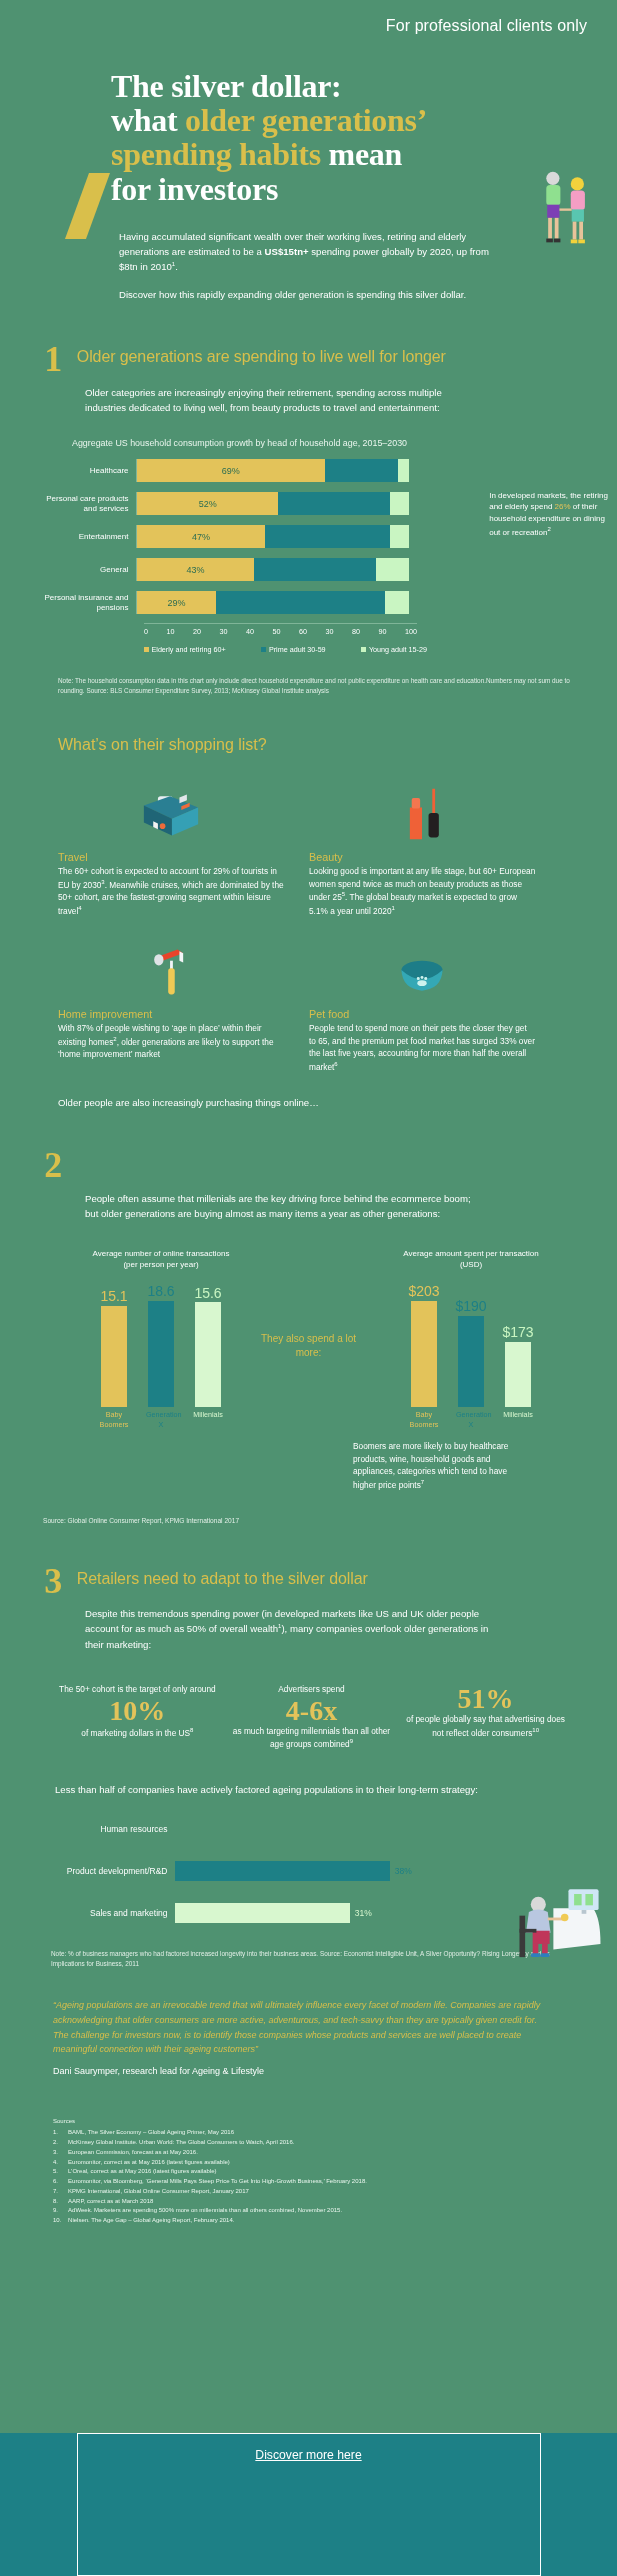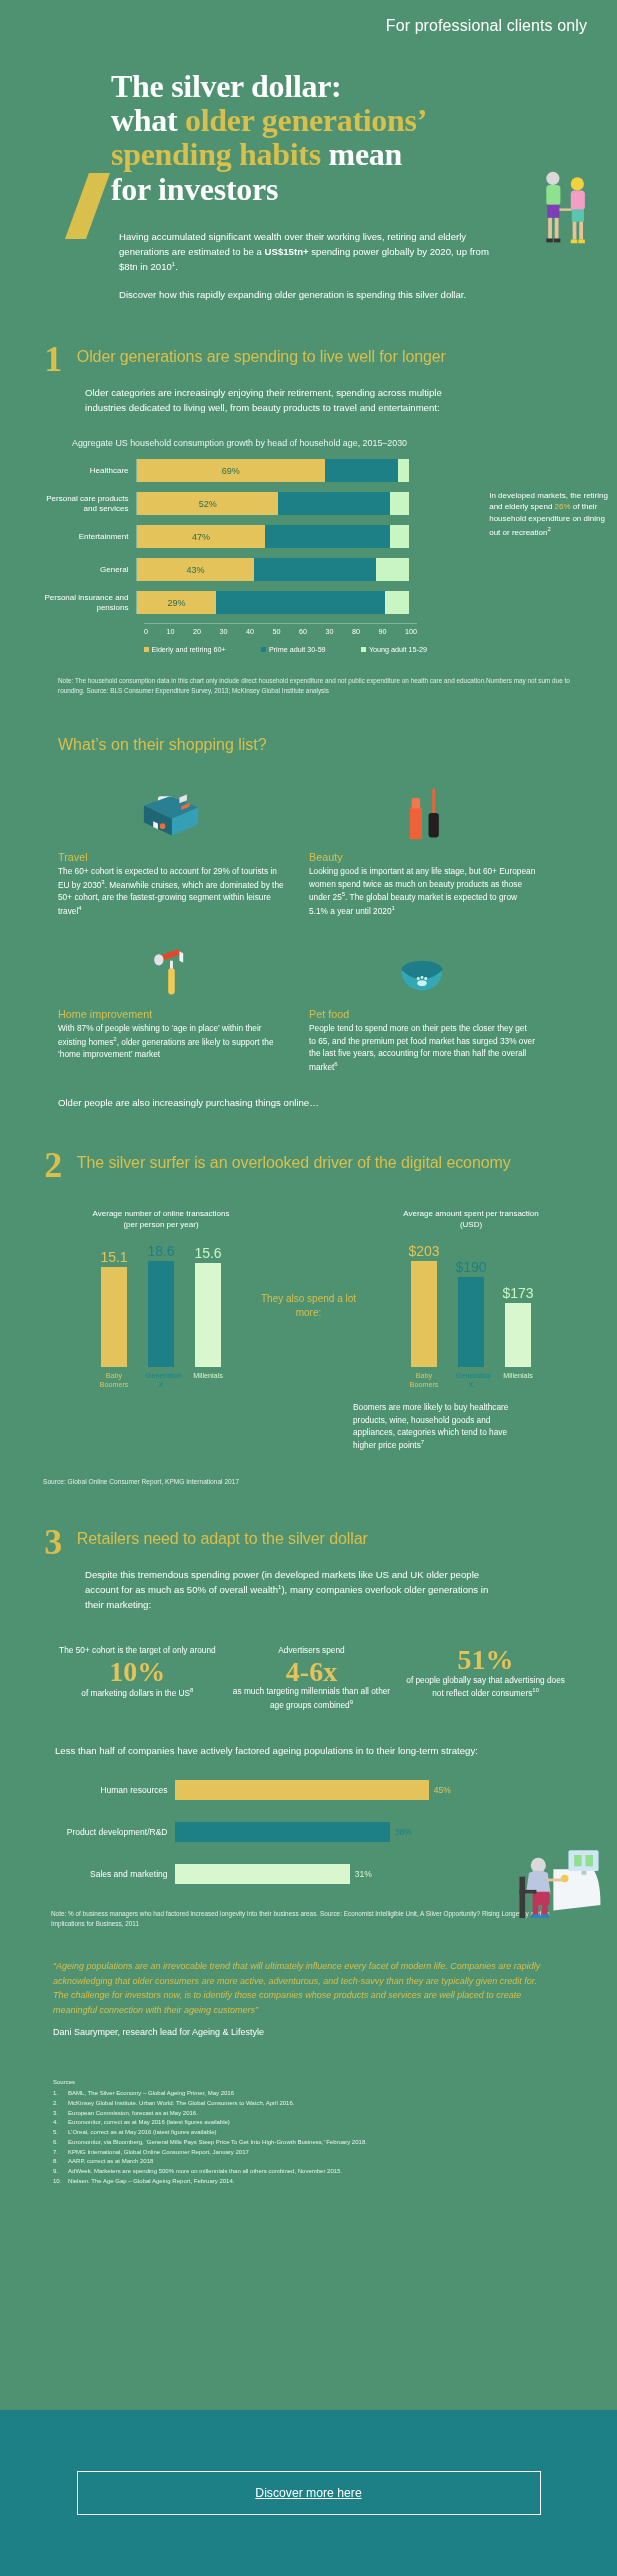--- a/index.html
+++ b/index.html
@@ -280,24 +280,23 @@
   
   .sources { padding: 0 57px 0 53px; margin-top: 38px; color: #eaf6ee; font-size: 6px; line-height: 1.62; }
   .sources .hd { margin-bottom: 1.9px; }
   .sources li { list-style: none; display: flex; gap: 5.7px; }
   .sources li .n { width: 9.4px; flex: none; }
 
   
   .footer {
     position: absolute;
     left: 0; bottom: 0;
-    width: 617px; height: 166px;
+    width: 617px; height: 143px;
     background: #1d8086;
     display: flex;
-    align-items: center;
     justify-content: center;
   }
   .cta {
     border: 0.9px solid #ffffff;
     color: #ffffff;
     font-size: 12.2px;
     padding: 14px 0;
     width: 464px;
     text-align: center;
   }
@@ -498,22 +497,22 @@
       </div>
       <div class="shop-name">Pet food</div>
       <div class="shop-txt"><span>People tend to spend more on their pets the closer they get to 65, and the premium pet food market has surged 33% over the last five years, accounting for more than half the overall market</span><sup>6</sup></div>
     </div>
   </div>
 
   <div class="online-line">Older people are also increasingly purchasing things online…</div>
 
   <div class="sec-head">
     <div class="sec-num">2</div>
-    <div class="sec-title">The silver surfer is an overlooked driver of the digital economy</div>
-  </div>
+  </div>
+  <div class="sec-body">People often assume that millenials are the key driving force behind the ecommerce boom; but older generations are  buying almost as many items a year as other generations:</div>
 
   <div class="sec2-fig">
     <div class="fig-cols">
 
       <div class="fig-col">
         <div class="fig-title">
           <div>Average number of online transactions</div>
           <div>(per person per year)</div>
         </div>
         <div class="bars2">
@@ -607,24 +606,20 @@
       <span class="big">51%</span>
       <span>of people globally say that advertising does not reflect older consumers</span><sup>10</sup>
     </div>
   </div>
 
   <div class="lead3">Less than half of companies have actively factored ageing populations in to their long-term strategy:</div>
 
   <div class="chart3">
     <div class="c3row r1">
       <div class="c3lab">Human resources</div>
-      <div class="c3barwrap">
-        <div class="c3bar" style="width:254px"></div>
-        <div class="c3val">45%</div>
-      </div>
     </div>
     <div class="c3row r2">
       <div class="c3lab">Product development/R&amp;D</div>
       <div class="c3barwrap">
         <div class="c3bar" style="width:215px"></div>
         <div class="c3val">38%</div>
       </div>
     </div>
     <div class="c3row r3">
       <div class="c3lab">Sales and marketing</div>

